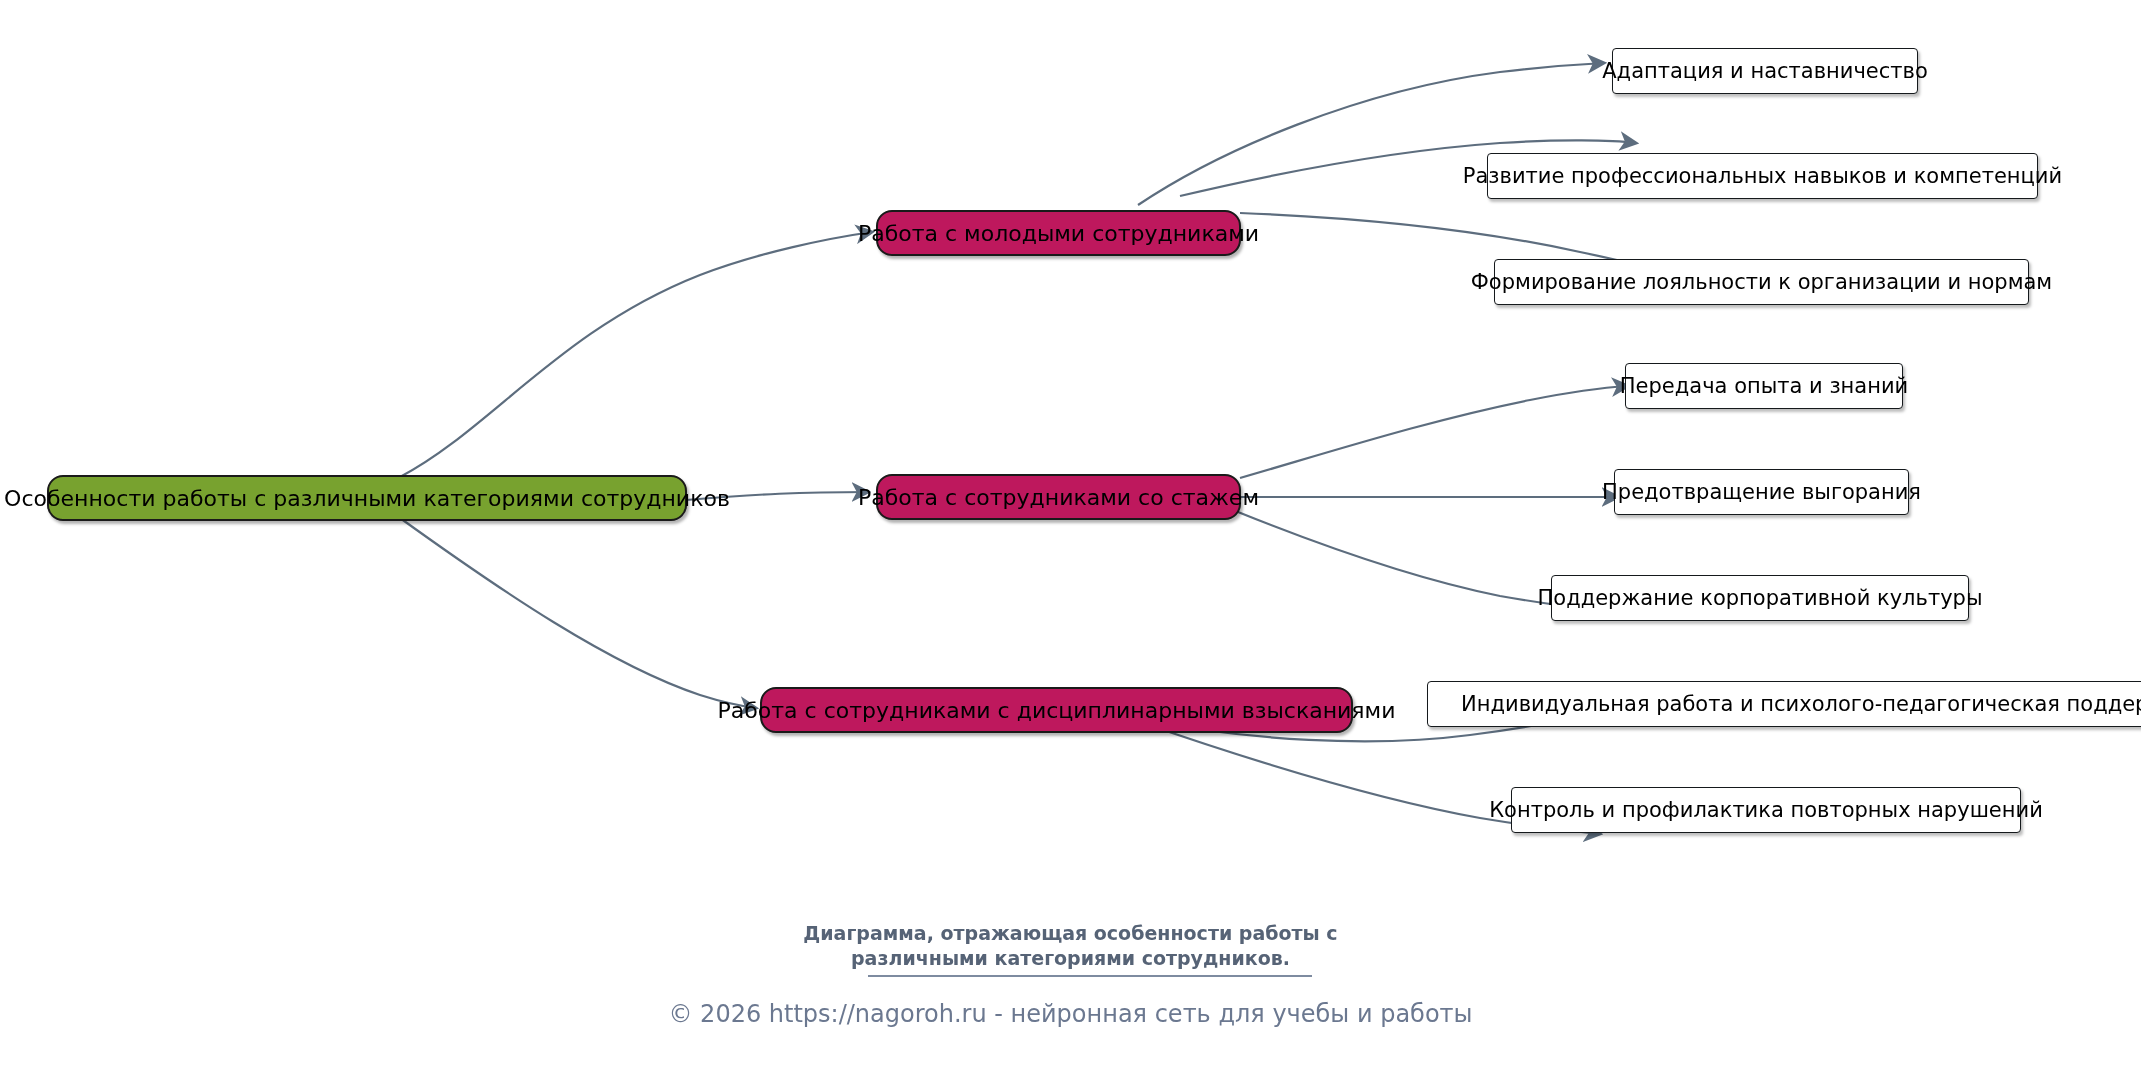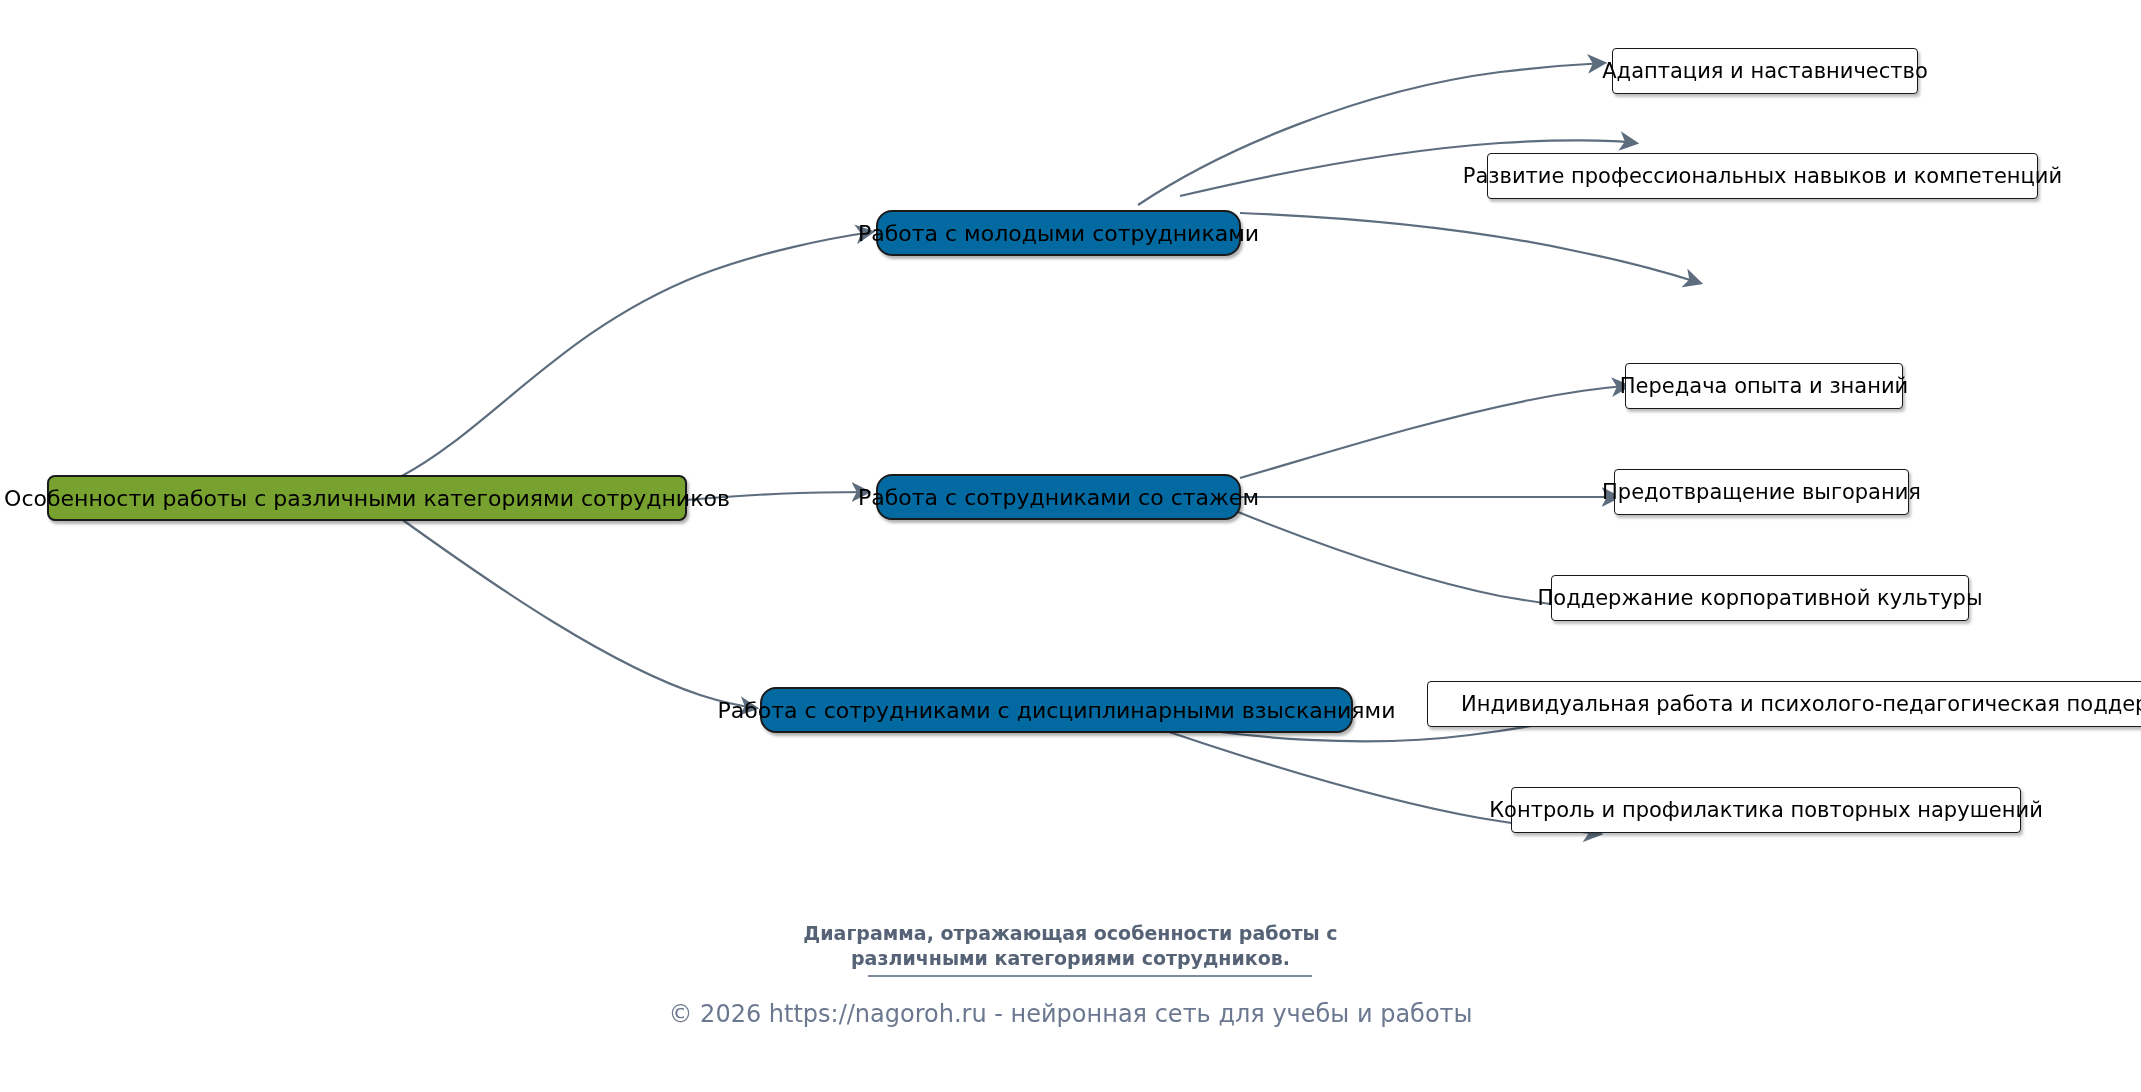--- a/index.html
+++ b/index.html
@@ -33,26 +33,26 @@
     justify-content: center;
     white-space: nowrap;
     border-radius: 14px;
     font-family: "DejaVu Sans", sans-serif;
     color: #000000;
     z-index: 3;
   }
   .node-root {
     background: #78a22f;
     border: 2px solid #1a1a1a;
-    border-radius: 8px;
+    border-radius: 16px;
     font-size: 22px;
     box-shadow: 2px 3px 3px rgba(0,0,0,0.30);
   }
   .node-branch {
-    background: #0369a1;
+    background: #be185d;
     border: 2px solid #1a1a1a;
     border-radius: 16px;
     font-size: 22px;
     box-shadow: 2px 3px 3px rgba(0,0,0,0.30);
   }
   .node-leaf {
     background: #ffffff;
     border: 1.6px solid #15191c;
     border-radius: 4px;
     font-size: 21px;
@@ -133,20 +133,23 @@
   </div>
 
   <div class="node node-leaf" style="left:1612px; top:48px; width:306px; height:46px;">
     <span>Адаптация и наставничество</span>
   </div>
 
   <div class="node node-leaf" style="left:1487px; top:153px; width:551px; height:46px;">
     <span>Развитие профессиональных навыков и компетенций</span>
   </div>
 
+  <div class="node node-leaf" style="left:1494px; top:259px; width:535px; height:46px;">
+    <span>Формирование лояльности к организации и нормам</span>
+  </div>
 
   <div class="node node-leaf" style="left:1625px; top:363px; width:278px; height:46px;">
     <span>Передача опыта и знаний</span>
   </div>
 
   <div class="node node-leaf" style="left:1614px; top:469px; width:295px; height:46px;">
     <span>Предотвращение выгорания</span>
   </div>
 
   <div class="node node-leaf" style="left:1551px; top:575px; width:418px; height:46px;">

